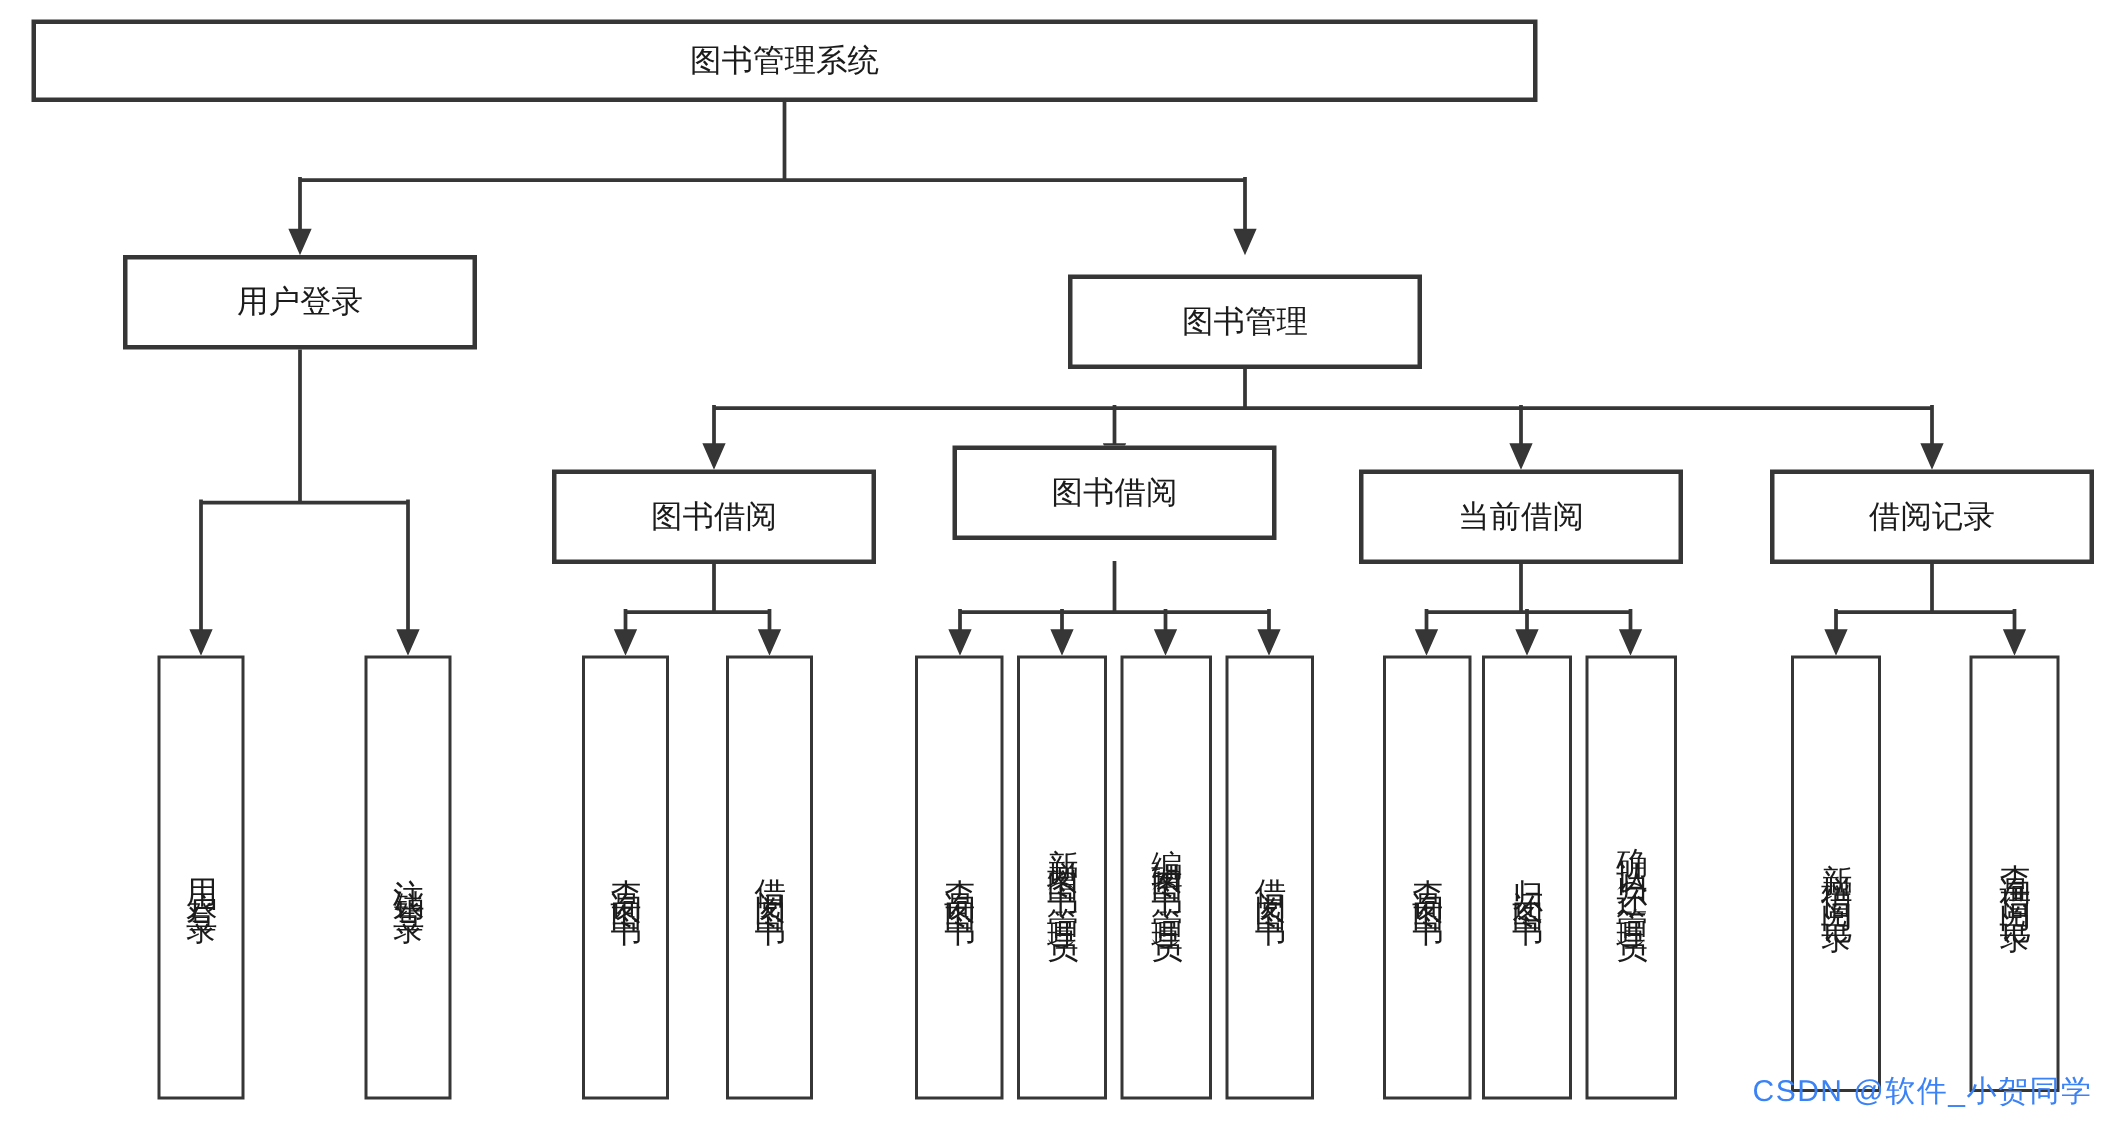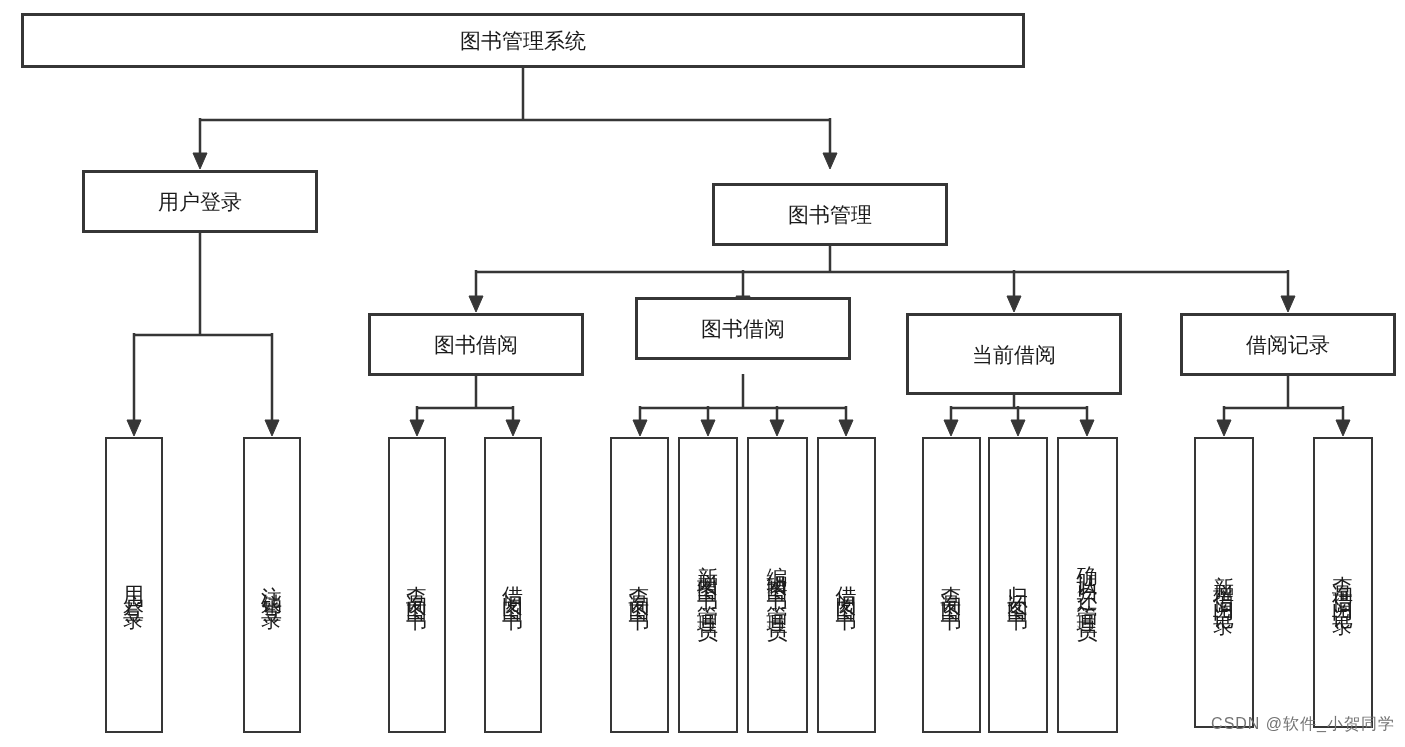--- a/index.html
+++ b/index.html
@@ -48,22 +48,22 @@
   .vbox span {
     writing-mode: vertical-rl;
     text-orientation: mixed;
     letter-spacing: 8px;
     white-space: nowrap;
   }
   .watermark {
     position: absolute;
     right: 10px;
     top: 714px;
-    font-size: 16px;
-    color: #737373;
+    font-size: 20px;
+    color: #3b82f6;
     letter-spacing: 1px;
     white-space: nowrap;
   }
 </style>
 </head>
 <body>
 
 <div id="canvas">
 
   <svg id="connectors" viewBox="0 0 1405 747">
@@ -138,21 +138,21 @@
   <div class="box hbox" style="left:712px; top:170px; width:236px; height:63px;margin-top:13px;">
     <span>图书管理</span>
   </div>
 
   <div class="box hbox" style="left:368px; top:313px; width:216px; height:63px;">
     <span>图书借阅</span>
   </div>
   <div class="box hbox" style="left:635px; top:297px; width:216px; height:63px;">
     <span>图书借阅</span>
   </div>
-  <div class="box hbox" style="left:906px; top:313px; width:216px; height:82px;">
+  <div class="box hbox" style="left:906px; top:313px; width:216px; height:63px;">
     <span>当前借阅</span>
   </div>
   <div class="box hbox" style="left:1180px; top:313px; width:216px; height:63px;">
     <span>借阅记录</span>
   </div>
 
   <div class="box vbox" style="left:105px; top:437px; width:58px; height:296px;">
     <span>用户登录</span>
   </div>
   <div class="box vbox" style="left:243px; top:437px; width:58px; height:296px;">

